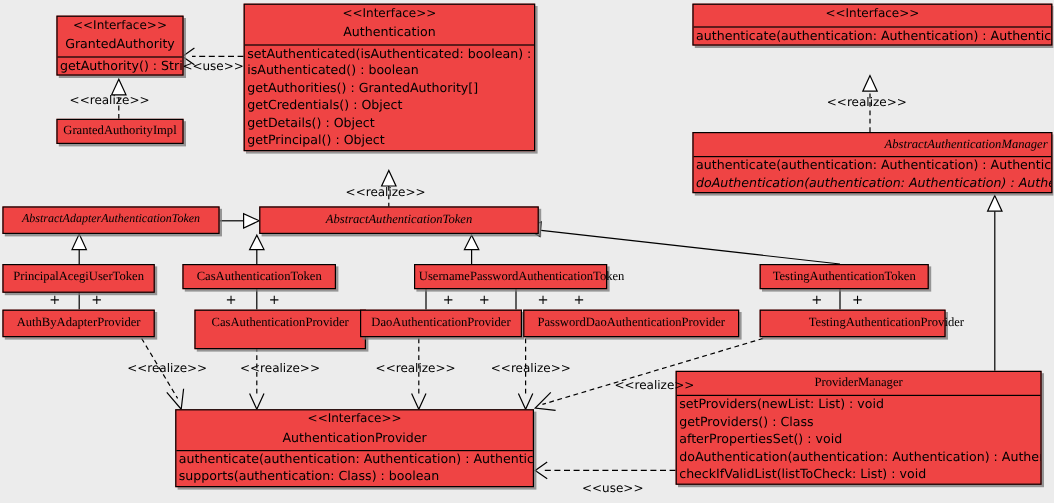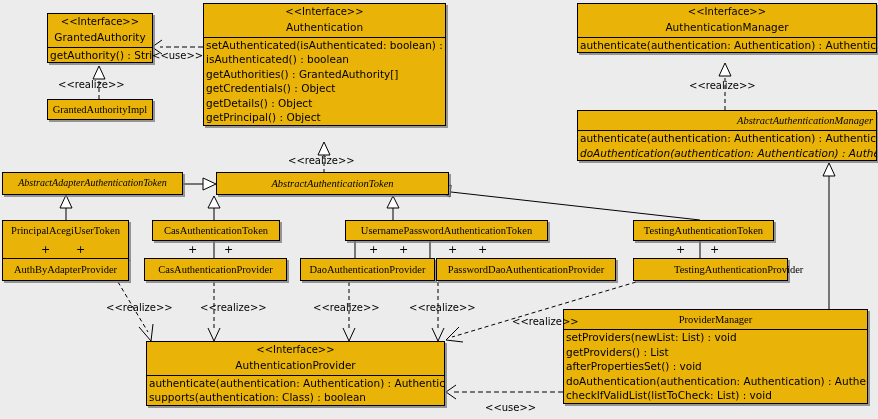--- a/index.html
+++ b/index.html
@@ -10,21 +10,21 @@
   }
   #canvas{
     position:relative;
     width:878px;height:419px;
     background:#ececec;
     overflow:hidden;
   }
   
   .cls{
     position:absolute;
-    background:#eab308;
+    background:#ef4444;
     border:1px solid #000000;
     box-shadow:2px 2px 0 0 rgba(120,120,120,0.75);
     box-sizing:border-box;
     z-index:5;
   }
   .hdr{
     padding:2px 4px 3px 4px;
     text-align:center;
     line-height:1.25;
   }
@@ -178,21 +178,20 @@
       <div class="op">getAuthorities() : GrantedAuthority[]</div>
       <div class="op">getCredentials() : Object</div>
       <div class="op">getDetails() : Object</div>
       <div class="op">getPrincipal() : Object</div>
     </div>
   </div>
 
   <div class="cls" style="left:577px;top:3px;width:300px;">
     <div class="hdr">
       <span class="stereo">&lt;&lt;Interface&gt;&gt;</span>
-      <span class="nm">AuthenticationManager</span>
     </div>
     <div class="ops sep">
       <div class="op">authenticate(authentication: Authentication) : Authentication</div>
     </div>
   </div>
 
   <div class="cls compact" style="left:577px;top:110px;width:300px;">
     <div class="hdr abstractname" style="padding-top:3px;padding-bottom:3px;text-align:right;">
       <span class="nm">AbstractAuthenticationManager</span>
     </div>
@@ -207,51 +206,51 @@
       <span class="nm" style="font-size:10px;">AbstractAdapterAuthenticationToken</span>
     </div>
   </div>
 
   <div class="cls compact" style="left:216px;top:172px;width:233px;height:23px;">
     <div class="hdr abstractname" style="padding-top:4px;">
       <span class="nm">AbstractAuthenticationToken</span>
     </div>
   </div>
 
-  <div class="cls compact" style="left:2px;top:220px;width:127px;height:39px;">
+  <div class="cls compact" style="left:2px;top:220px;width:127px;height:24px;">
     <div class="hdr" style="padding-top:3px;">
       <span class="nm">PrincipalAcegiUserToken</span>
     </div>
   </div>
 
   <div class="cls compact" style="left:152px;top:220px;width:128px;height:21px;">
     <div class="hdr" style="padding-top:3px;">
       <span class="nm">CasAuthenticationToken</span>
     </div>
   </div>
 
-  <div class="cls compact" style="left:345px;top:220px;width:203px;height:21px;">
+  <div class="cls compact" style="left:345px;top:220px;width:161px;height:21px;">
     <div class="hdr" style="padding-top:3px;">
       <span class="nm">UsernamePasswordAuthenticationToken</span>
     </div>
   </div>
 
   <div class="cls compact" style="left:633px;top:220px;width:141px;height:21px;">
     <div class="hdr" style="padding-top:3px;">
       <span class="nm">TestingAuthenticationToken</span>
     </div>
   </div>
 
   <div class="cls compact" style="left:2px;top:258px;width:127px;height:23px;">
     <div class="hdr" style="padding-top:4px;">
       <span class="nm">AuthByAdapterProvider</span>
     </div>
   </div>
 
-  <div class="cls compact" style="left:144px;top:258px;width:143px;height:23px;">
+  <div class="cls compact" style="left:162px;top:258px;width:143px;height:33px;">
     <div class="hdr" style="padding-top:4px;">
       <span class="nm">CasAuthenticationProvider</span>
     </div>
   </div>
 
   <div class="cls compact" style="left:300px;top:258px;width:135px;height:23px;">
     <div class="hdr" style="padding-top:4px;">
       <span class="nm">DaoAuthenticationProvider</span>
     </div>
   </div>
@@ -278,21 +277,21 @@
       <div class="op">supports(authentication: Class) : boolean</div>
     </div>
   </div>
 
   <div class="cls compact" style="left:563px;top:309px;width:305px;">
     <div class="hdr" style="padding-top:3px;padding-bottom:3px;">
       <span class="nm">ProviderManager</span>
     </div>
     <div class="ops sep">
       <div class="op">setProviders(newList: List) : void</div>
-      <div class="op">getProviders() : List</div>
+      <div class="op">getProviders() : Class</div>
       <div class="op">afterPropertiesSet() : void</div>
       <div class="op">doAuthentication(authentication: Authentication) : Authentication</div>
       <div class="op">checkIfValidList(listToCheck: List) : void</div>
     </div>
   </div>
 
   <div class="lbl" style="left:152px;top:50px;">&lt;&lt;use&gt;&gt;</div>
   <div class="lbl" style="left:58px;top:79px;">&lt;&lt;realize&gt;&gt;</div>
   <div class="lbl" style="left:288px;top:155px;">&lt;&lt;realize&gt;&gt;</div>
   <div class="lbl" style="left:689px;top:80px;">&lt;&lt;realize&gt;&gt;</div>

